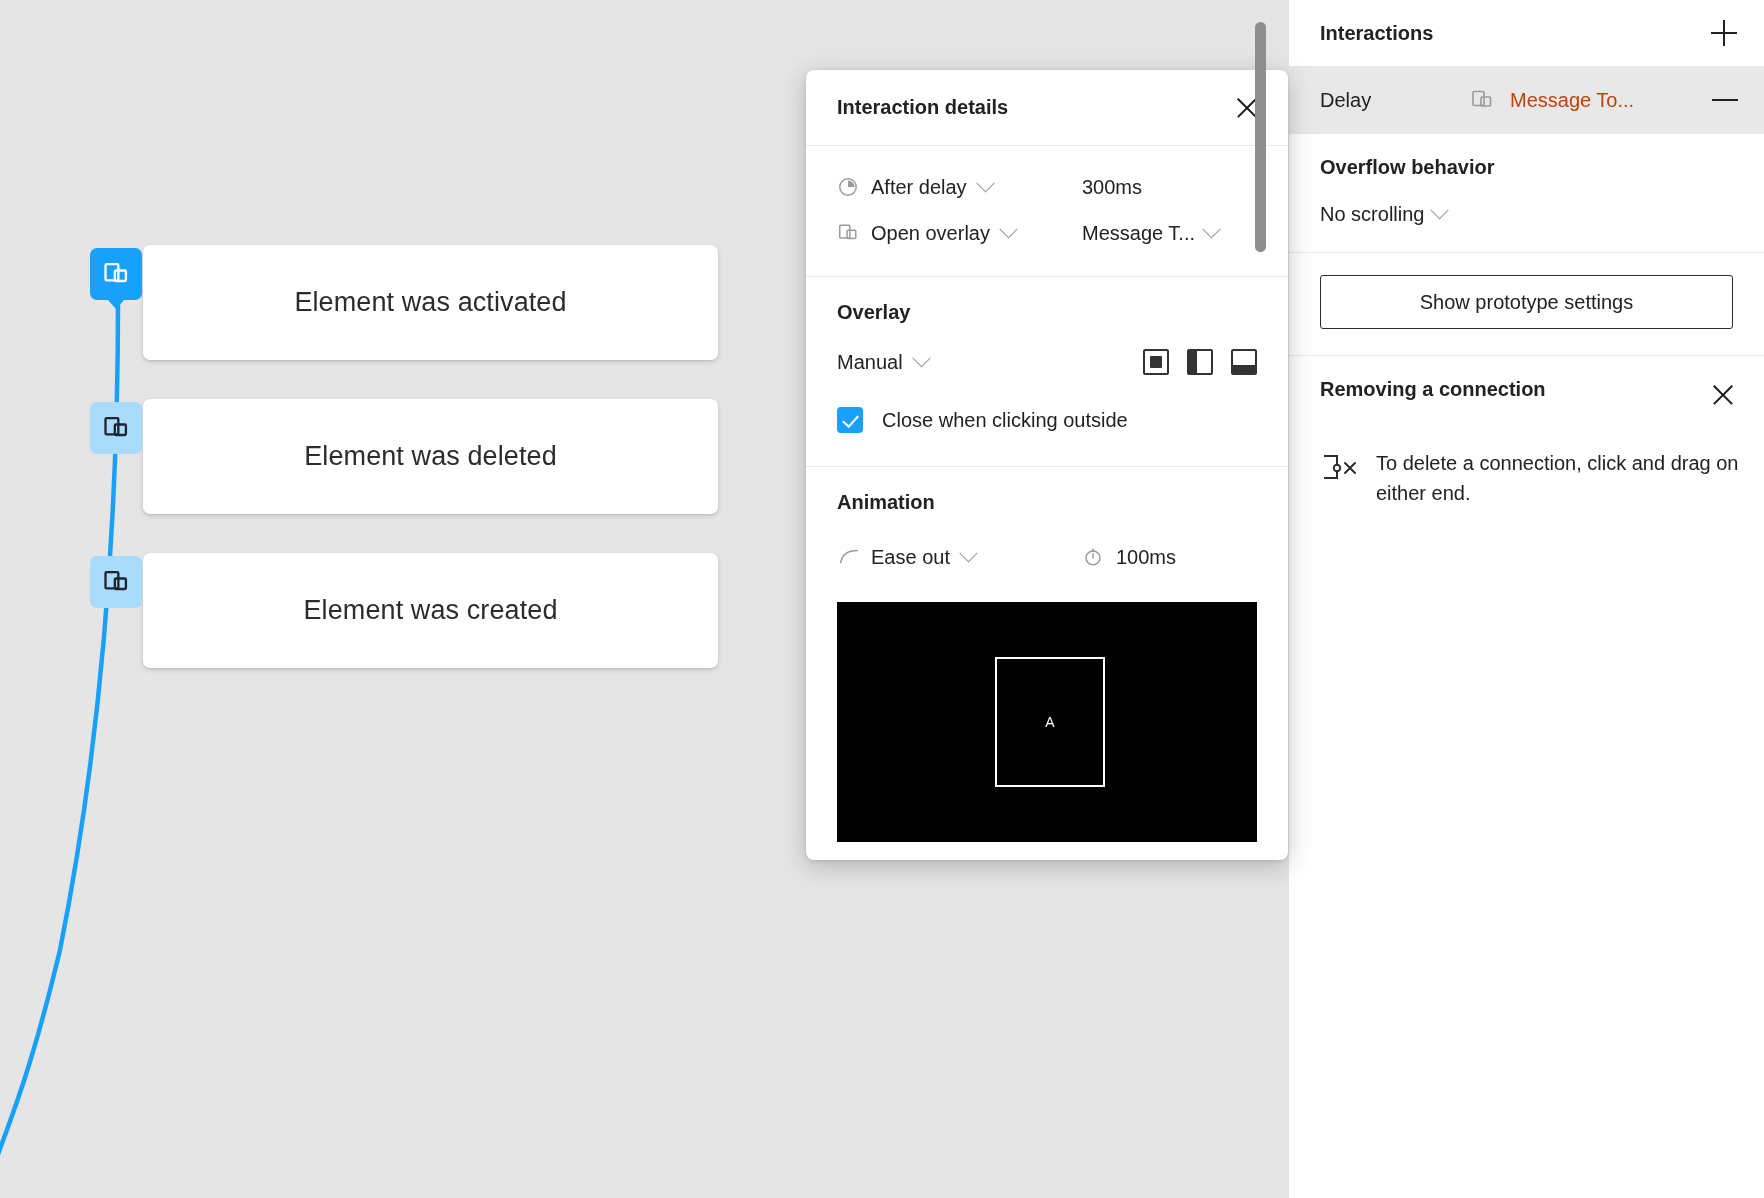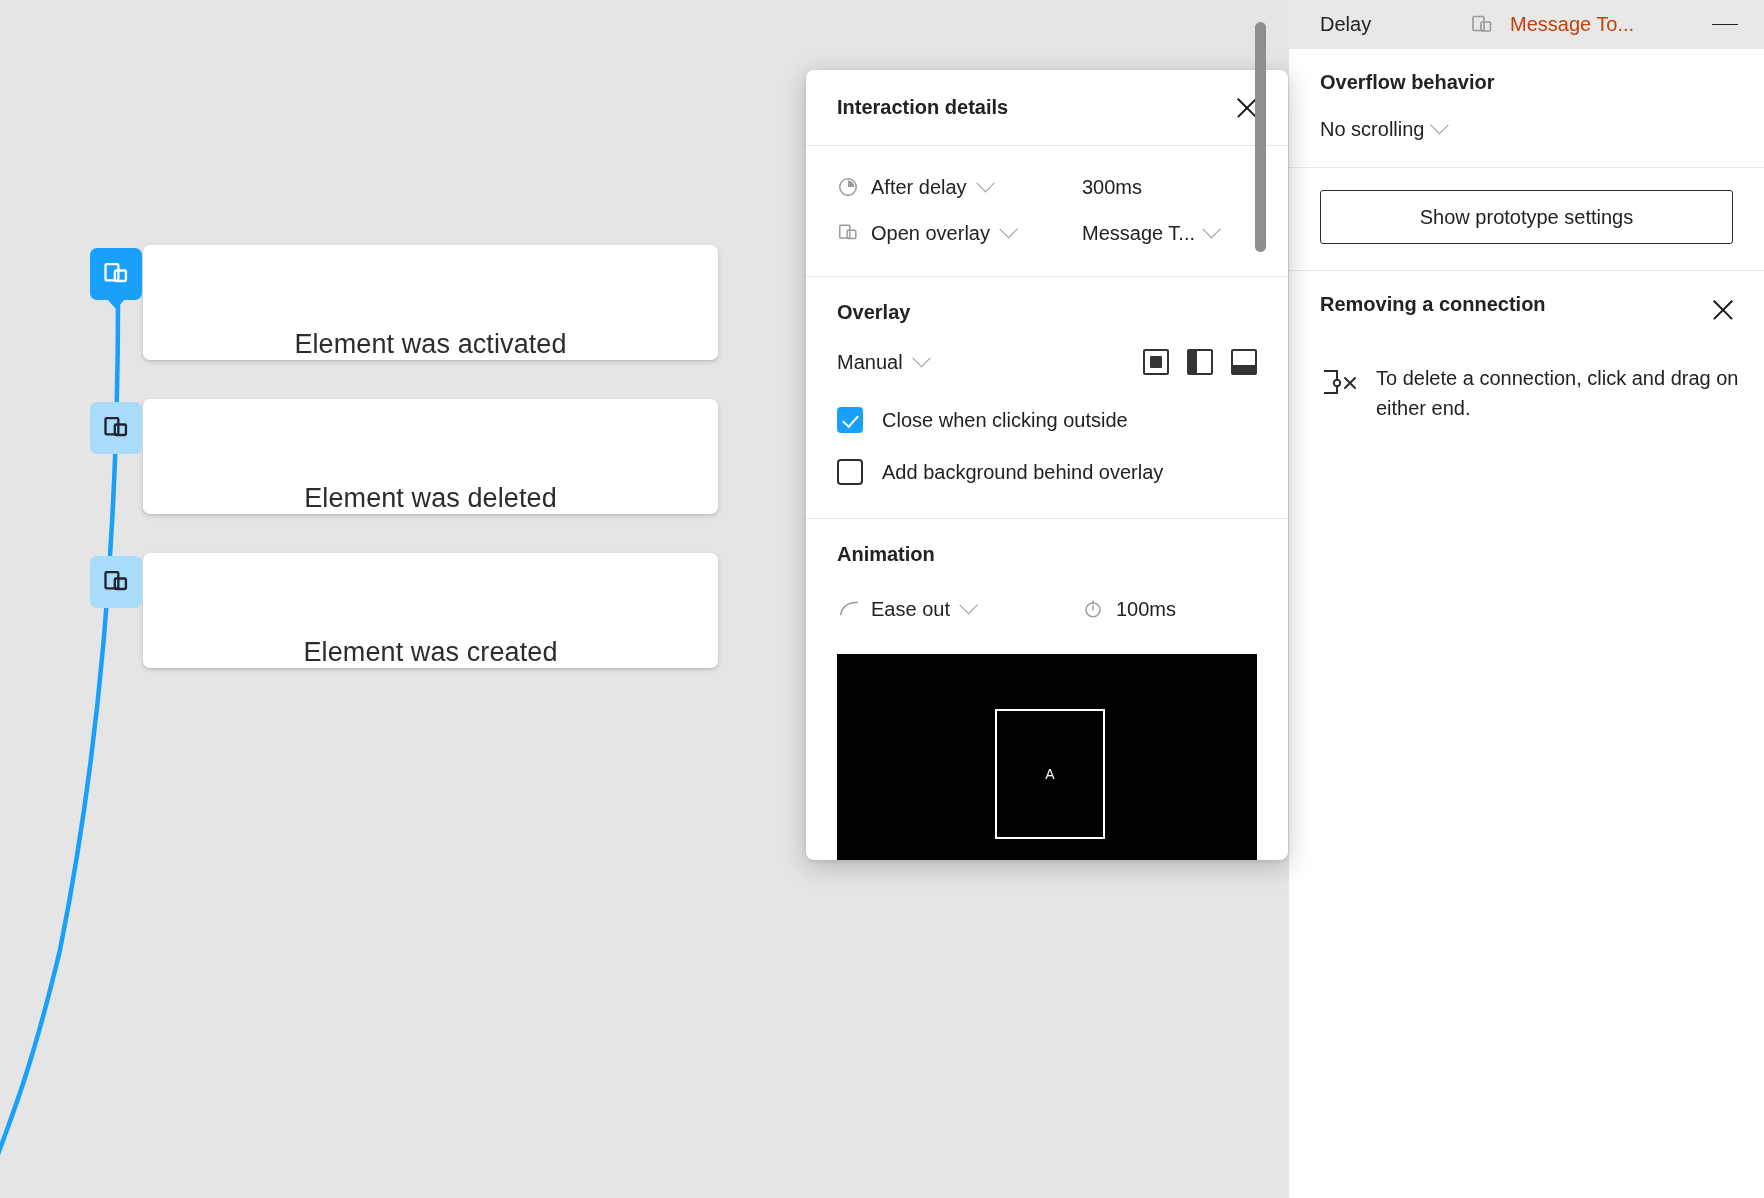--- a/index.html
+++ b/index.html
@@ -20,21 +20,21 @@
     overflow: hidden;
   }
   .conn-line { position: absolute; left: 0; top: 0; width: 1288px; height: 1198px; pointer-events: none; }
 
   .card {
     position: absolute;
     width: 575px; height: 115px;
     background: #ffffff;
     border-radius: 7px;
     box-shadow: 0 2px 5px rgba(0,0,0,0.14), 0 1px 2px rgba(0,0,0,0.07);
-    display: flex; align-items: flex-end; justify-content: center;
+    display: flex; align-items: center; justify-content: center;
   }
   .card-label {
     font-size: 27px; color: #2c2c2c; letter-spacing: 0.1px;
   }
 
   .pin {
     position: absolute;
     width: 52px; height: 52px;
     border-radius: 7px;
     display: flex; align-items: center; justify-content: center;
@@ -145,21 +145,21 @@
     height: 66px; padding: 0 24px 0 31px;
     display: flex; align-items: center; justify-content: space-between;
   }
   #rp-title { font-size: 20px; font-weight: bold; color: #222; }
   .plus-btn { width: 32px; height: 32px; position: relative; cursor: pointer; }
   .plus-btn::before, .plus-btn::after { content:""; position:absolute; background:#222; }
   .plus-btn::before { left: 3px; top: 15px; width: 26px; height: 1.8px; }
   .plus-btn::after  { left: 15px; top: 3px; width: 1.8px; height: 26px; }
 
   #interaction-row {
-    height: 49px; background: #e8e8e8;
+    height: 68px; background: #e8e8e8;
     display: flex; align-items: center; padding: 0 24px 0 31px;
   }
   #ir-trigger { font-size: 20px; color: #222; width: 150px; }
   #ir-icon { width: 40px; display: flex; align-items: center; }
   #ir-dest { font-size: 20px; color: #c2410c; flex: 1; }
   .minus-btn { width: 32px; height: 32px; position: relative; cursor: pointer; }
   .minus-btn::after { content:""; position:absolute; left: 4px; top: 15px; width: 26px; height: 1.8px; background:#222; }
 
   .rp-section { padding: 22px 31px 26px 31px; border-bottom: 1px solid #e8e8e8; }
   .rp-section-title { font-size: 20px; font-weight: bold; color: #222; margin-bottom: 24px; }
@@ -280,24 +280,20 @@
         <span class="pos-ico left"></span>
         <span class="pos-ico bottom"></span>
       </span>
     </div>
 
     <div class="check-row" style="margin-top:14px;">
       <span class="cb on"></span>
       <span class="check-label">Close when clicking outside</span>
     </div>
 
-    <div class="check-row">
-      <span class="cb"></span>
-      <span class="check-label">Add background behind overlay</span>
-    </div>
   </div>
 
   <div class="id-section last">
     <div class="section-title">Animation</div>
 
 
     <div class="prop-row">
       <span class="prop-left">
         <span class="prop-icon">
           <svg class="svg-ico" width="24" height="22" viewBox="0 0 24 24" xmlns="http://www.w3.org/2000/svg">
@@ -320,20 +316,24 @@
     <div id="anim-preview">
       <div id="anim-frame">
         <span id="anim-frame-label">A</span>
       </div>
     </div>
   </div>
 </div>
 
 <div id="right-panel">
 
+  <div id="rp-header">
+    <span id="rp-title">Interactions</span>
+    <span class="plus-btn"></span>
+  </div>
 
   <div id="interaction-row">
     <span id="ir-trigger">Delay</span>
     <span id="ir-icon">
       <svg class="svg-ico" width="24" height="24" viewBox="0 0 24 24" xmlns="http://www.w3.org/2000/svg">
         <rect x="3" y="3.5" width="11" height="14" rx="1" fill="none" stroke="#9a9a9a" stroke-width="1.6"></rect>
         <rect x="11" y="9" width="9.5" height="9" rx="1" fill="none" stroke="#9a9a9a" stroke-width="1.6"></rect>
       </svg>
     </span>
     <span id="ir-dest">Message To...</span>

